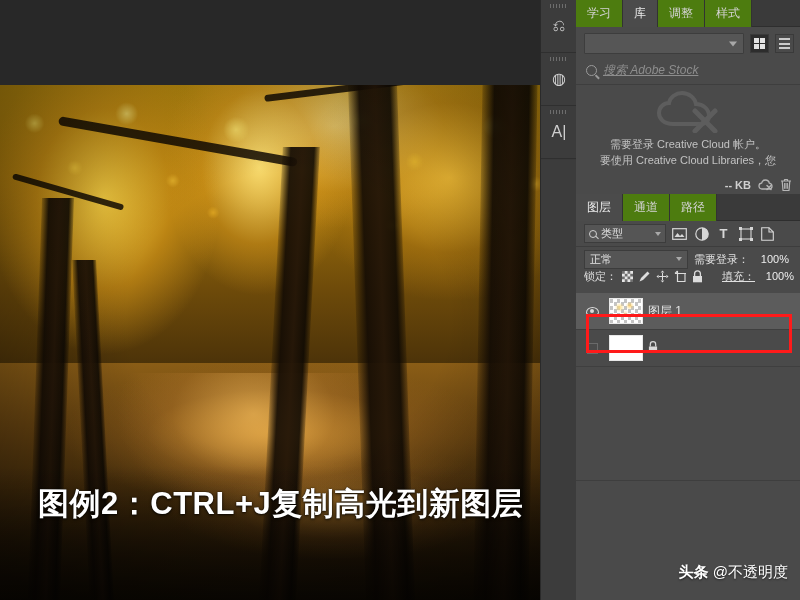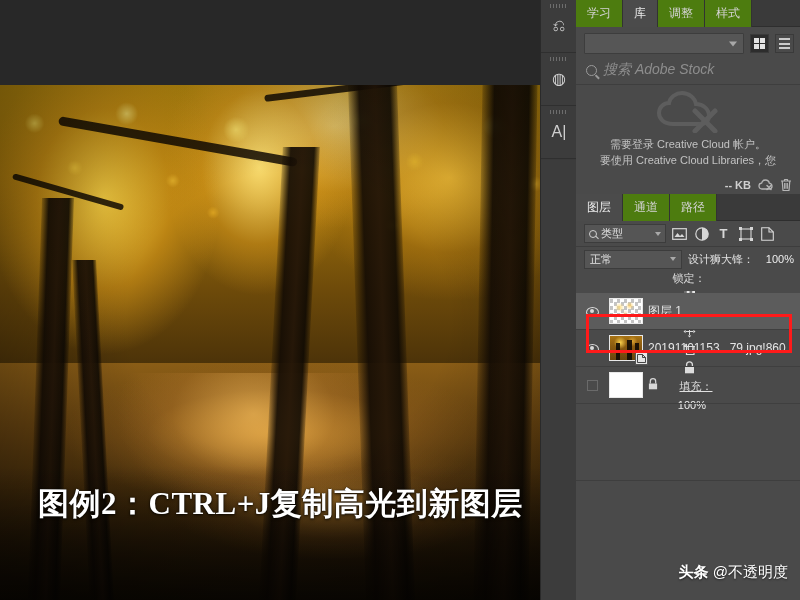--- a/index.html
+++ b/index.html
@@ -14,21 +14,20 @@
     width: 800px; height: 600px;
   }
 
   
   #canvas-area {
     position: absolute;
     left: 0; top: 0;
     width: 540px; height: 600px;
     background: #282828;
     overflow: hidden;
-    font-family: Liberation Serif, serif;
   }
   #photo {
     position: absolute;
     left: 0; top: 85px;
     width: 576px; height: 515px;
     overflow: hidden;
     background: #1a1206;
   }
   
   #photo .sky {
@@ -219,21 +218,21 @@
     flex: none;
   }
   .lib-search .mag::after {
     content:''; position: absolute;
     right: -4px; bottom: -3px;
     width: 5px; height: 1.5px;
     background: #9a9a9a;
     transform: rotate(45deg);
   }
   .lib-search .ph {
-    font-size: 14px; color: #8d8d8d; font-style: italic;
+    font-size: 12px; color: #8d8d8d; font-style: italic; text-decoration: underline;
   }
   .lib-divider { height:1px; background:#3e3e3e; margin-top:4px; }
 
   .lib-empty {
     padding-top: 6px;
     text-align: center;
   }
   .cloud-x { margin: 0 auto 4px; display:block; }
   .lib-msg {
     font-size: 11px;
@@ -302,21 +301,21 @@
   }
   .mini-label { font-size: 11px; color: #e0e0e0; white-space: nowrap; }
   .mini-value {
     font-size: 11px; color: #ededed;
     background: transparent;
     min-width: 34px; text-align: right;
   }
 
   .lock-row {
     display:flex; align-items:center;
-    height: 22px; padding: 0 6px 12px 8px; gap: 5px; flex-direction: column;
+    height: 22px; padding: 0 6px 12px 8px; gap: 5px;
   }
   .lock-icon { width:14px; height:14px; display:flex; align-items:center; justify-content:center; color:#dcdcdc; font-size: 11px; }
   .checker-glyph {
     width: 11px; height: 11px;
     background:
       conic-gradient(#e6e6e6 25%, #6f6f6f 0 50%, #e6e6e6 0 75%, #6f6f6f 0);
     background-size: 5.5px 5.5px;
   }
 
   
@@ -575,21 +574,21 @@
               <path d="M8 0.7 V5 H12.3" fill="none" stroke="#d7d7d7" stroke-width="1.1"></path>
             </svg>
         </span>
       </div>
 
       <div class="mode-row">
         <div class="mode-select">
           <span>正常</span>
           <span class="chev2"></span>
         </div>
-        <span class="mini-label">设计狮大锋：</span>
+        <span class="mini-label">需要登录：</span>
         <span class="mini-value">100%</span>
       </div>
 
       <div class="lock-row">
         <span class="mini-label">锁定：</span>
         <span class="lock-icon">
             <span class="checker-glyph"></span>
           </span>
         <span class="lock-icon">
           <svg width="13" height="13" viewBox="0 0 13 13">
@@ -624,41 +623,20 @@
             <span class="eye"></span>
           </div>
           <div class="thumb-cell">
             <div class="thumb-wrap">
               <div class="thumb transparent"></div>
             </div>
           </div>
           <div class="layer-name">图层 1</div>
         </div>
 
-        <div class="layer-row">
-          <div class="eye-cell">
-            <span class="eye"></span>
-          </div>
-          <div class="thumb-cell">
-            <div class="thumb-wrap">
-              <div class="thumb photo">
-                <span class="tt tt1"></span>
-                  <span class="tt tt2"></span>
-                  <span class="tt tt3"></span>
-              </div>
-              <span class="so-badge">
-                <svg width="9" height="9" viewBox="0 0 9 9">
-                    <path d="M0.5 0.5 H5.5 L8.5 3.5 V8.5 H0.5 Z" fill="none" stroke="#333" stroke-width="0.9"></path>
-                    <path d="M5.5 0.5 V3.5 H8.5" fill="none" stroke="#333" stroke-width="0.9"></path>
-                  </svg>
-              </span>
-            </div>
-          </div>
-          <div class="layer-name">20191101153...79.jpg!860</div>
-        </div>
 
         <div class="layer-row">
           <div class="eye-cell">
             <span class="eye-slot empty"></span>
           </div>
           <div class="thumb-cell">
             <div class="thumb-wrap">
               <div class="thumb white"></div>
             </div>
           </div>

